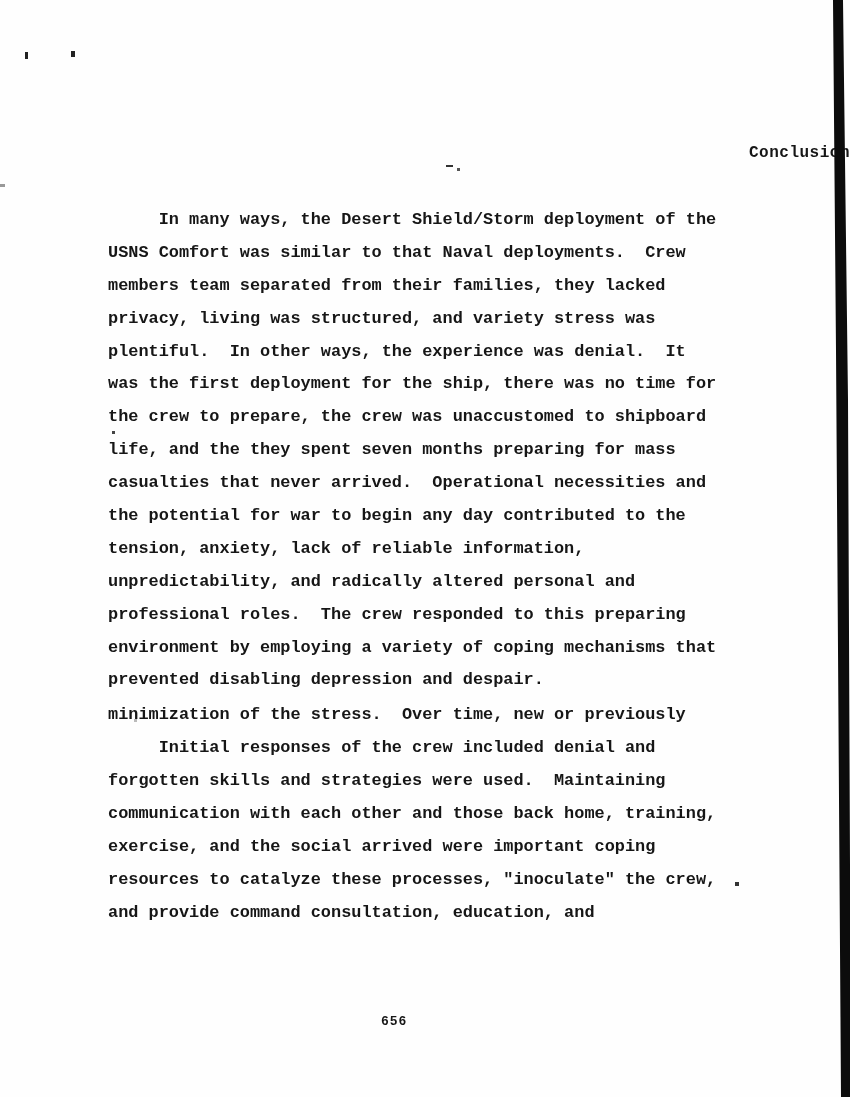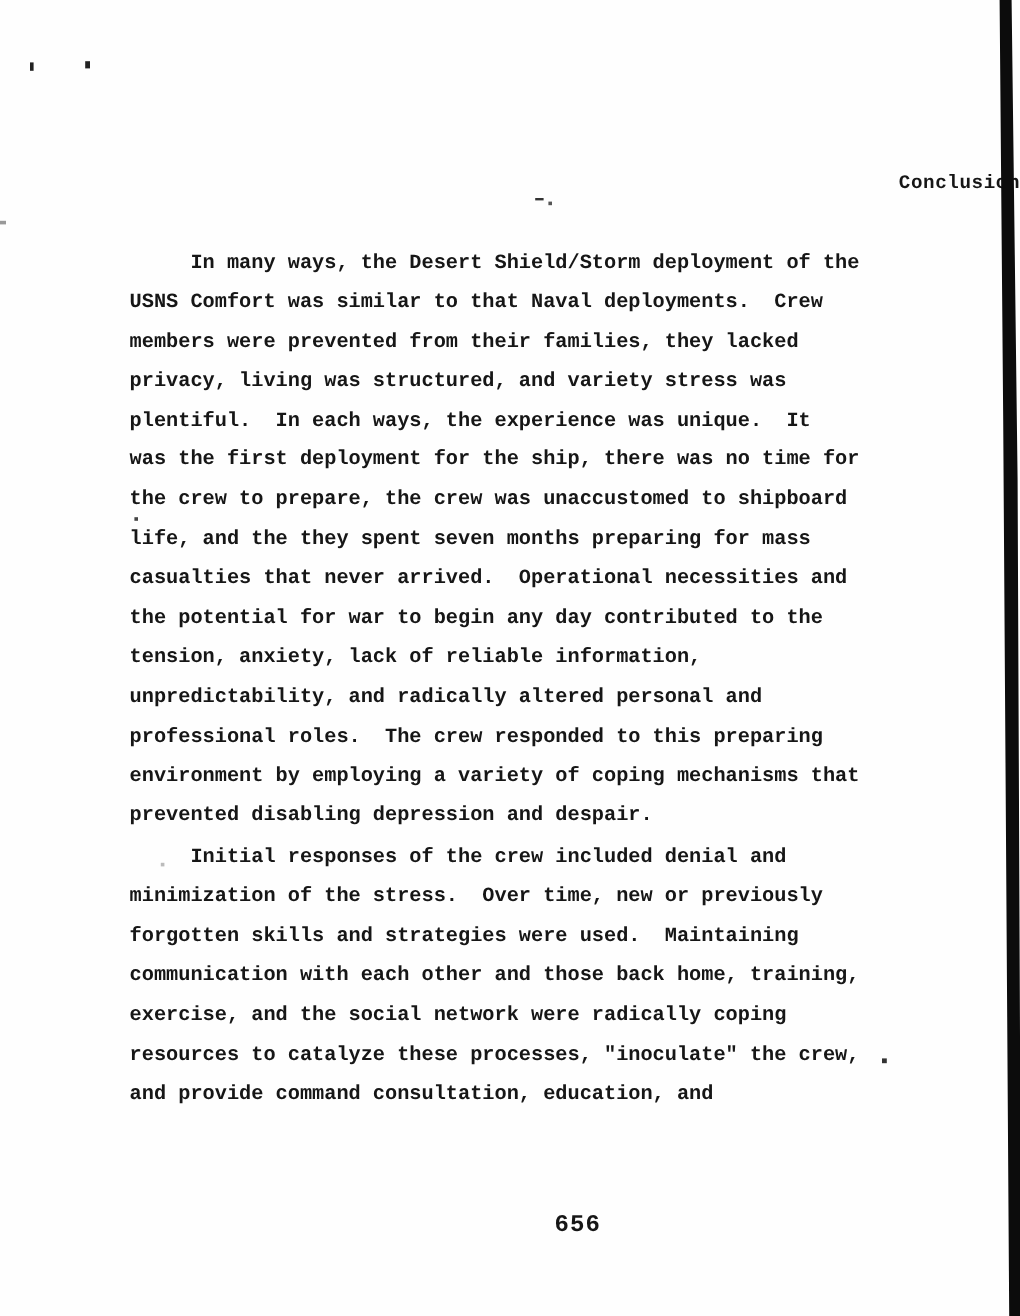--- a/index.html
+++ b/index.html
@@ -42,22 +42,22 @@
     height: 32.9px;
   }
   .para-2 {
     margin-top: 2px;
   }
   .page-number {
     position: absolute;
     top: 1012px;
     left: 381px;
     width: 120px;
-    text-align: right;
-    font-size: 20px;
+    text-align: left;
+    font-size: 13px;
     line-height: 20px;
     font-weight: 700;
     letter-spacing: 1px;
   }
   .scan-bar {
     position: absolute;
     top: 0;
     left: 0;
     width: 850px;
     height: 1097px;
@@ -89,40 +89,40 @@
   <div class="speck speck-6"></div>
   <div class="speck speck-7"></div>
   <div class="speck speck-8"></div>
 
   <div class="doc-title">Conclusion</div>
 
   <div class="doc-body">
     <div class="para para-1">
         <div class="line">     In many ways, the Desert Shield/Storm deployment of the</div>
         <div class="line">USNS Comfort was similar to that Naval deployments.  Crew</div>
-        <div class="line">members were prevented from their families, they lacked</div>
+        <div class="line">members team separated from their families, they lacked</div>
         <div class="line">privacy, living was structured, and variety stress was</div>
-        <div class="line">plentiful.  In each ways, the experience was unique.  It</div>
+        <div class="line">plentiful.  In other ways, the experience was denial.  It</div>
         <div class="line">was the first deployment for the ship, there was no time for</div>
         <div class="line">the crew to prepare, the crew was unaccustomed to shipboard</div>
         <div class="line">life, and the they spent seven months preparing for mass</div>
         <div class="line">casualties that never arrived.  Operational necessities and</div>
         <div class="line">the potential for war to begin any day contributed to the</div>
         <div class="line">tension, anxiety, lack of reliable information,</div>
         <div class="line">unpredictability, and radically altered personal and</div>
         <div class="line">professional roles.  The crew responded to this preparing</div>
         <div class="line">environment by employing a variety of coping mechanisms that</div>
         <div class="line">prevented disabling depression and despair.</div>
       </div>
     <div class="para para-2">
+        <div class="line">minimization of the stress.  Over time, new or previously</div>
         <div class="line">     Initial responses of the crew included denial and</div>
-        <div class="line">minimization of the stress.  Over time, new or previously</div>
         <div class="line">forgotten skills and strategies were used.  Maintaining</div>
         <div class="line">communication with each other and those back home, training,</div>
-        <div class="line">exercise, and the social network were radically coping</div>
+        <div class="line">exercise, and the social arrived were important coping</div>
         <div class="line">resources to catalyze these processes, "inoculate" the crew,</div>
         <div class="line">and provide command consultation, education, and</div>
       </div>
   </div>
 
   <div class="page-number">656</div>
 
   <svg class="scan-bar" viewBox="0 0 850 1097" aria-hidden="true">
     <polygon points="833,0 843,0 848,400 851,1097 841,1097 836,350" fill="#0c0c0c"></polygon>
   </svg>

